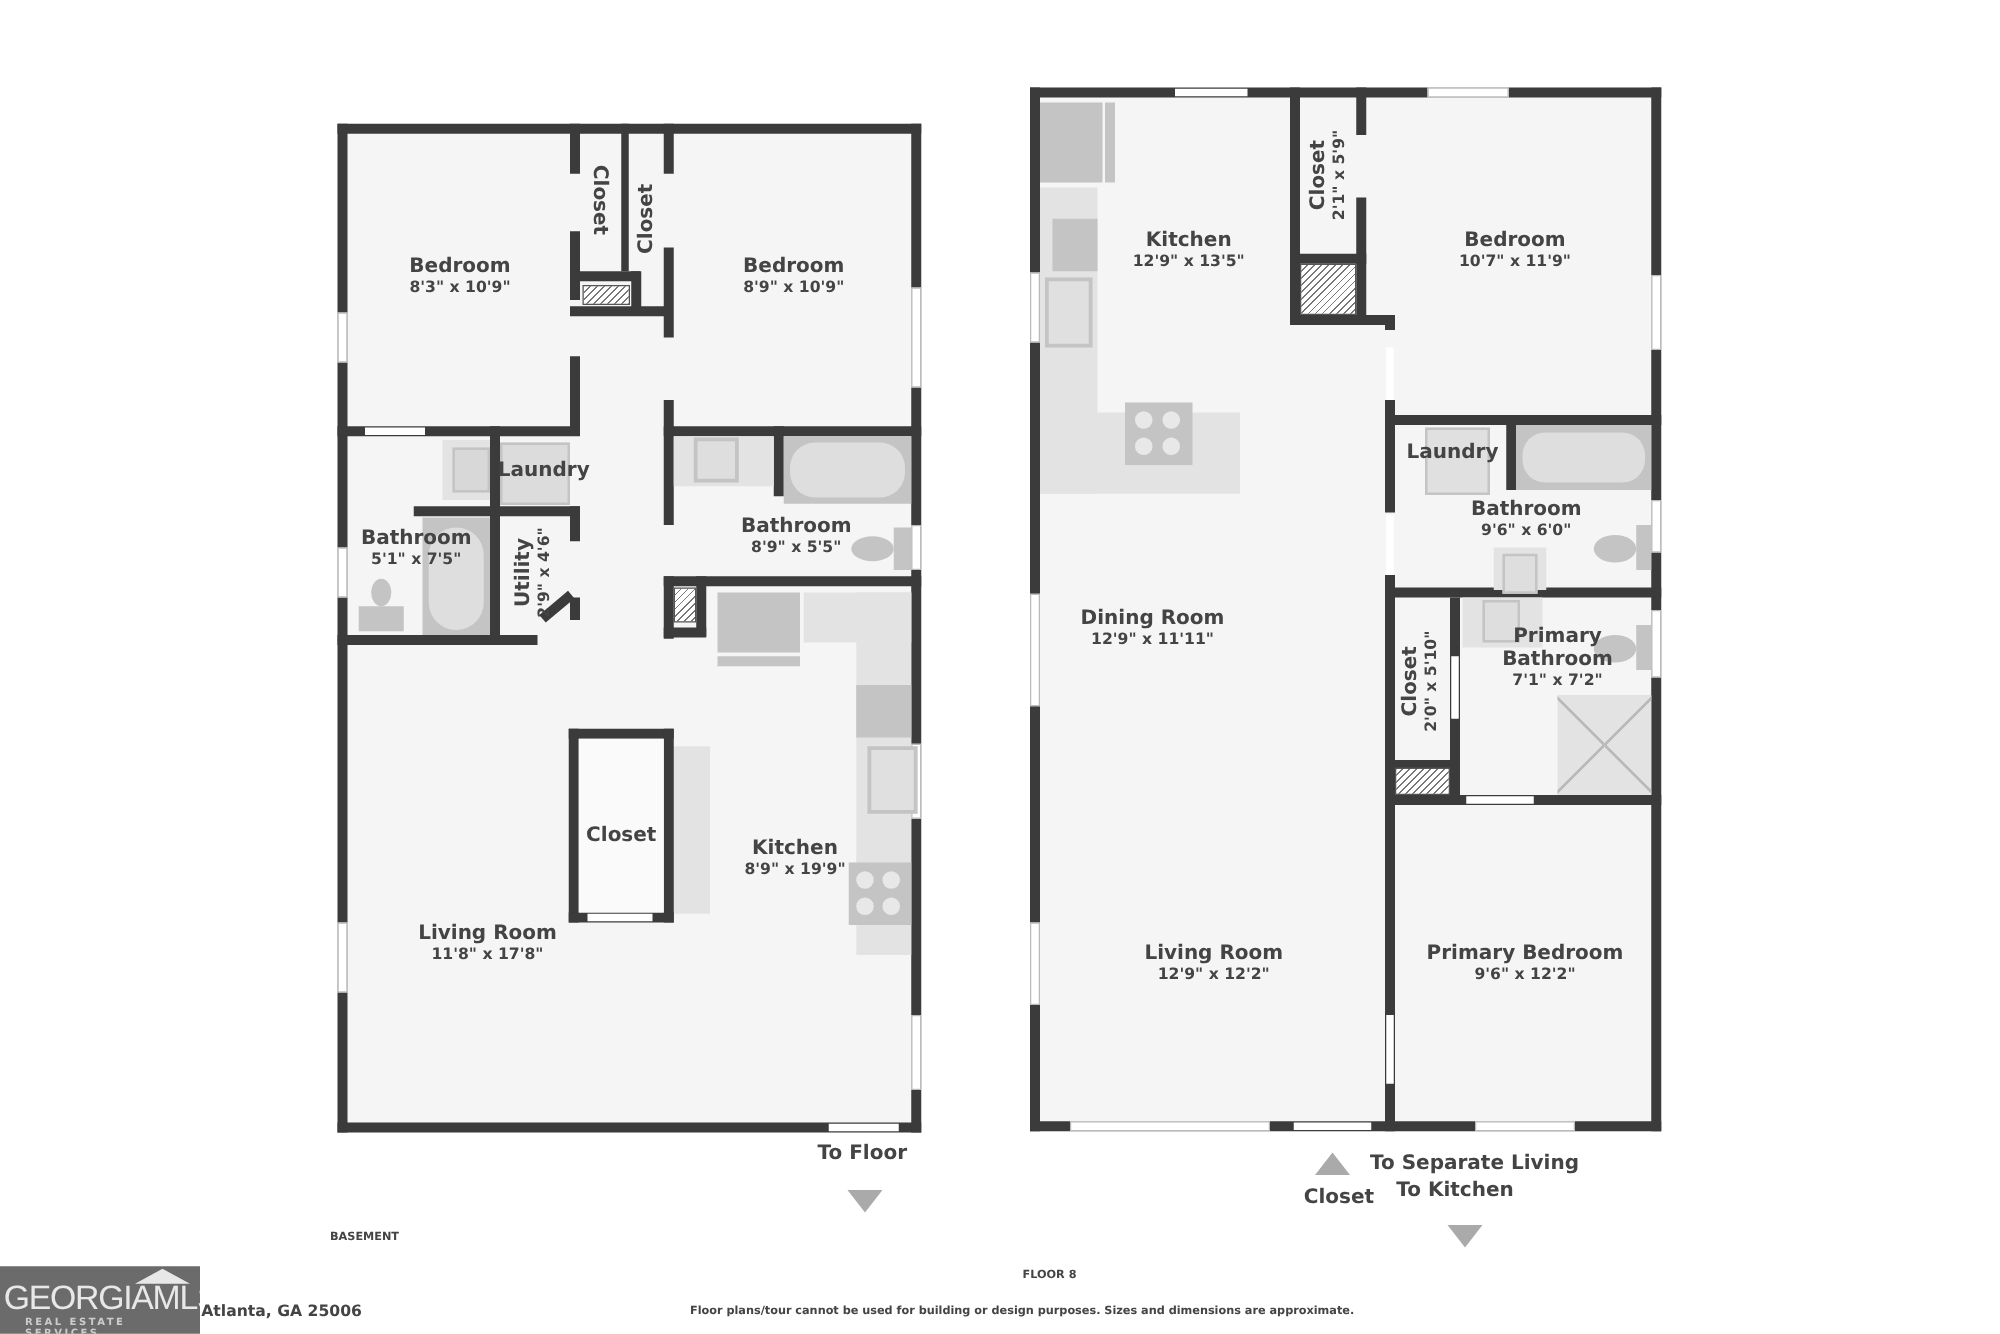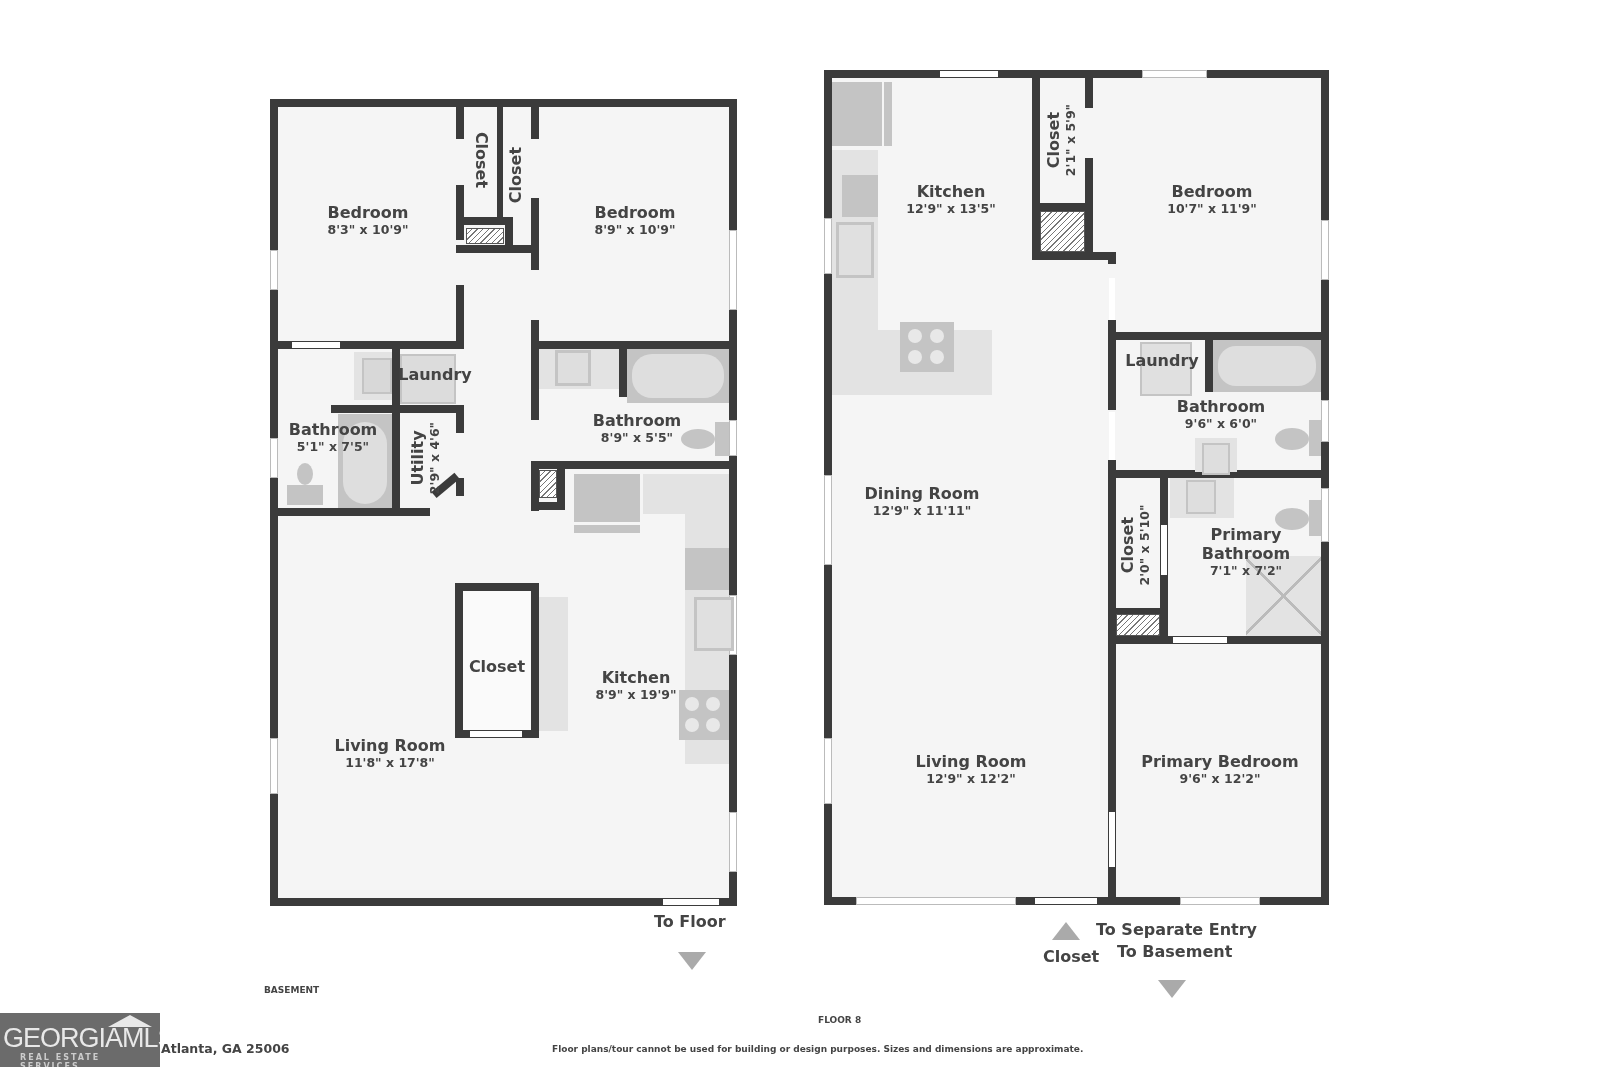--- a/index.html
+++ b/index.html
@@ -246,37 +246,37 @@
       <div class="d">9'6" x 6'0"</div>
     </div>
   <div class="room" style="left:922px;top:501px;">
       <div class="n">Dining Room</div>
       <div class="d">12'9" x 11'11"</div>
     </div>
   <div class="room vertl" style="left:1135px;top:545px;">
       <div class="n">Closet</div>
       <div class="d">2'0" x 5'10"</div>
     </div>
-  <div class="room" style="left:1246px;top:552px;white-space:normal;width:110px;">
+  <div class="room" style="left:1246px;top:525px;white-space:normal;width:110px;">
       <div class="n">Primary Bathroom</div>
       <div class="d">7'1" x 7'2"</div>
     </div>
   <div class="room" style="left:971px;top:769px;">
       <div class="n">Living Room</div>
       <div class="d">12'9" x 12'2"</div>
     </div>
   <div class="room" style="left:1220px;top:769px;">
       <div class="n">Primary Bedroom</div>
       <div class="d">9'6" x 12'2"</div>
     </div>
 
   <div class="tri-up" style="left:1052px;top:922px;"></div>
   <div class="lbl" style="left:1043px;top:947px;">Closet</div>
-  <div class="lbl" style="left:1096px;top:920px;">To Separate Entry</div>
-  <div class="lbl" style="left:1117px;top:942px;">To Basement</div>
+  <div class="lbl" style="left:1096px;top:920px;">To Separate Living</div>
+  <div class="lbl" style="left:1117px;top:942px;">To Kitchen</div>
   <div class="tri-down" style="left:1158px;top:980px;"></div>
   <div class="small" style="left:818px;top:1015px;">FLOOR 8</div>
 </div>
 
 <div class="logo">
   <div class="roof"></div>
   <div class="t">GEORGIAMLS</div>
   <div class="s">REAL ESTATE SERVICES</div>
 </div>
 <div class="abs" style="left:161px;top:1041px;font-weight:bold;font-size:12.5px;color:#444;">Atlanta, GA 25006</div>

